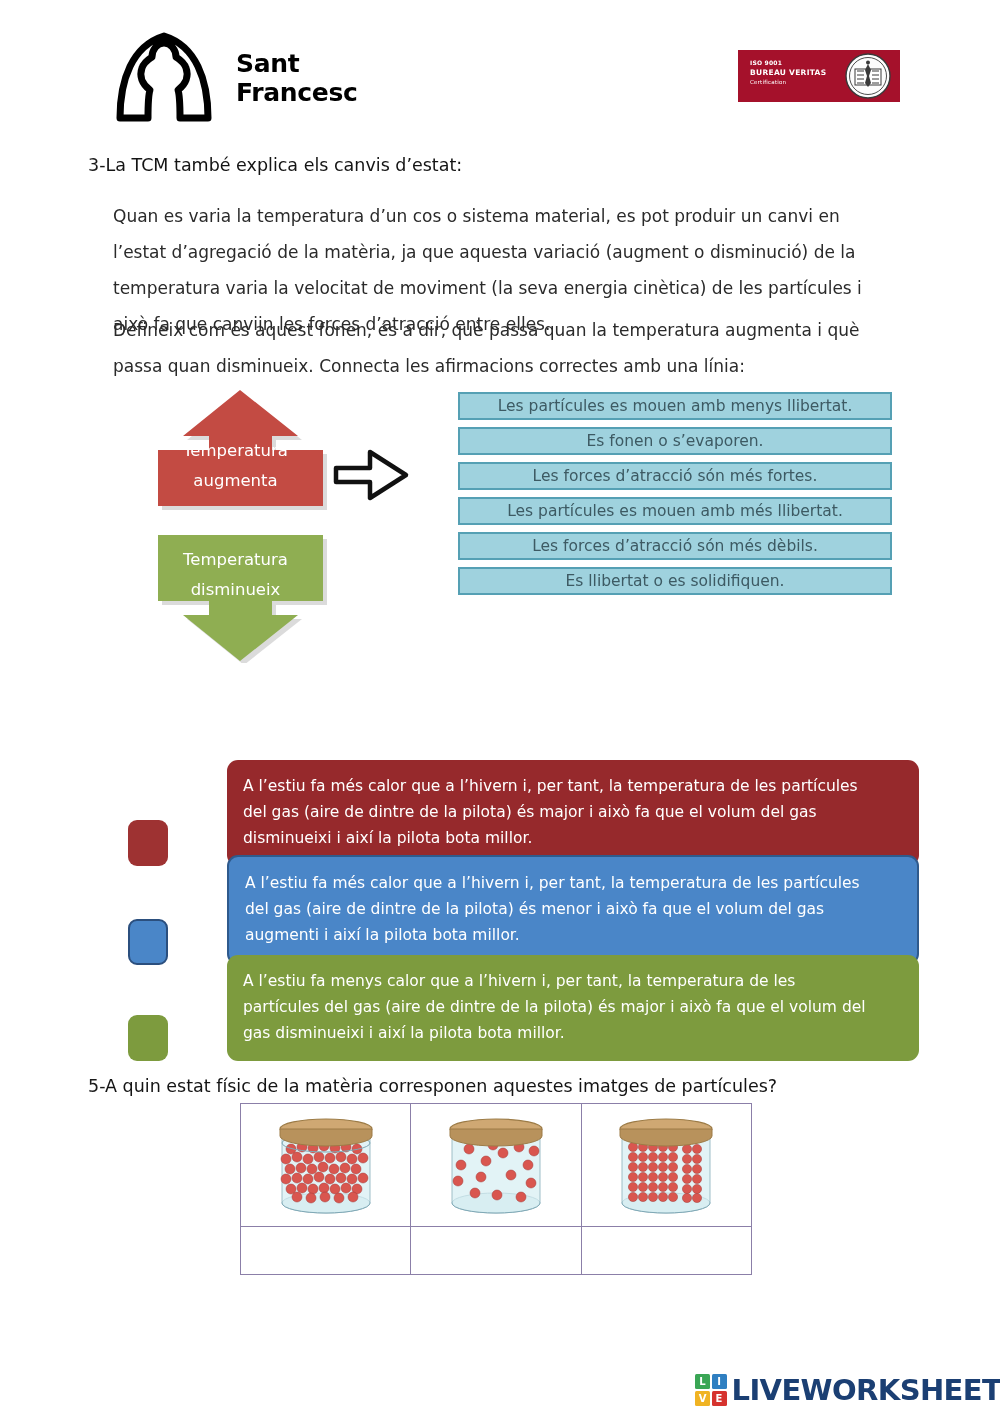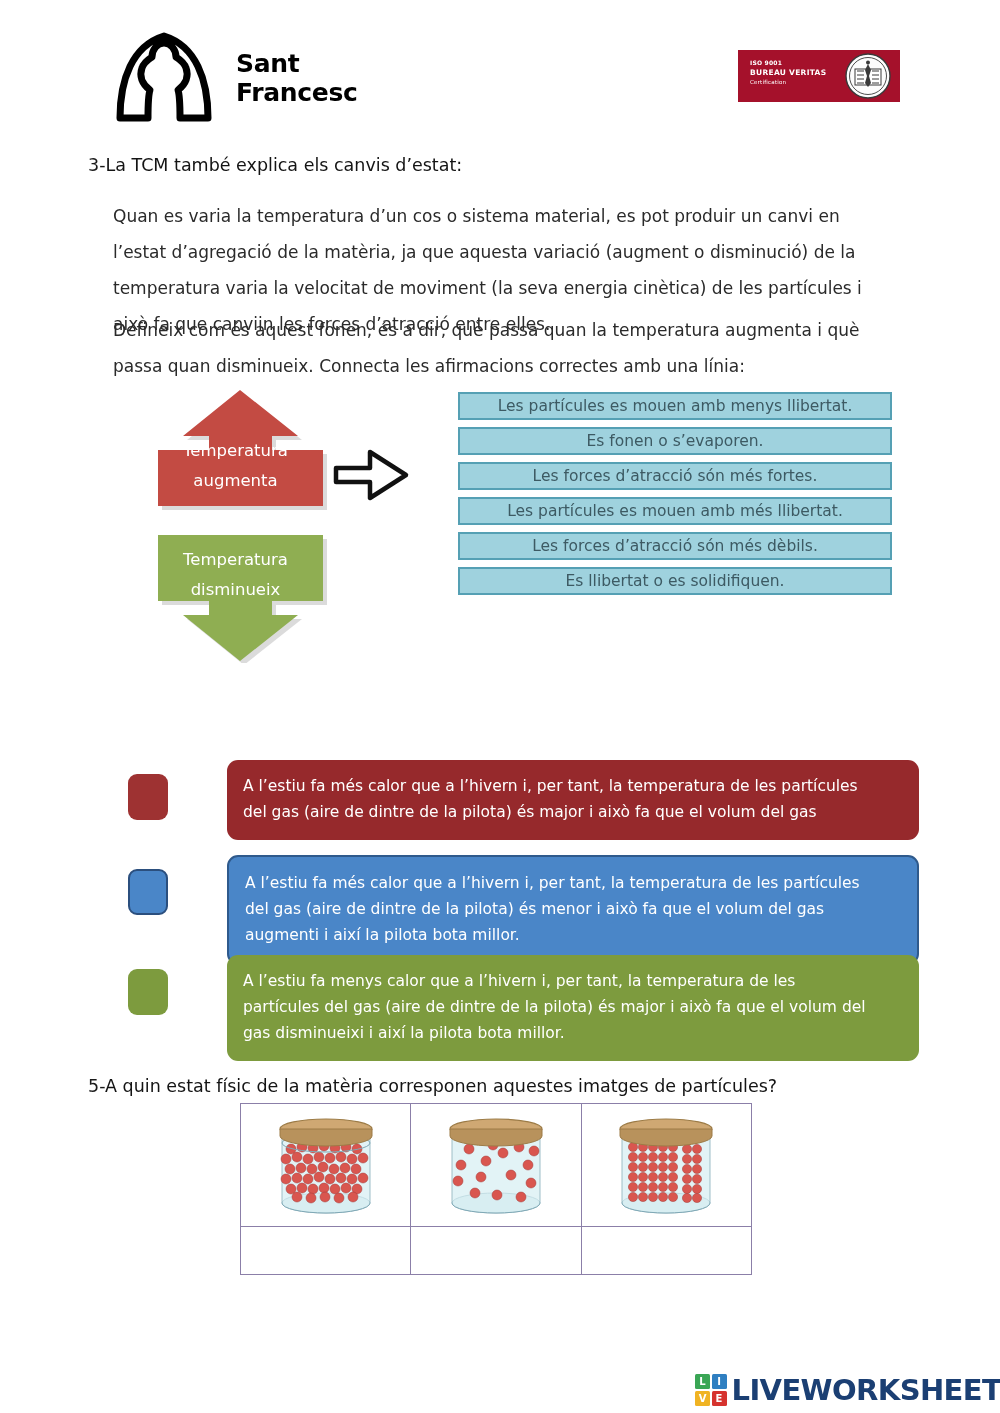--- a/index.html
+++ b/index.html
@@ -43,21 +43,21 @@
   
   .statements { position: absolute; left: 458px; top: 392px; width: 434px; }
   .stbox {
     height: 28px; margin-bottom: 7px;
     background: #9fd2de; border: 2px solid #55a0b4;
     display: flex; align-items: center; justify-content: center;
     color: #3d5a63; font-size: 15.5px; text-align: center;
   }
 
   
-  .opt-row { position: absolute; left: 128px; display: flex; align-items: flex-start; gap: 0; }
+  .opt-row { position: absolute; left: 128px; display: flex; align-items: flex-end; gap: 0; }
   .opt-swatch { width: 40px; height: 46px; border-radius: 9px; flex: none; margin-top: 14px; }
   .opt-body {
     margin-left: 59px; width: 692px; border-radius: 11px;
     padding: 13px 16px 15px 16px; color: #ffffff; font-size: 15.5px; line-height: 26px;
   }
   .opt-red .opt-swatch { background: #9e3232; }
   .opt-red .opt-body { background: #96292c; }
   .opt-blue .opt-swatch { background: #4a86c8; border: 2px solid #2b4f7e; }
   .opt-blue .opt-body { background: #4a86c8; border: 2px solid #2f5party; border: 2px solid #2f5a8c; }
   .opt-green .opt-swatch { background: #7d9b3e; }
@@ -172,20 +172,21 @@
     <div class="stbox">Les forces d’atracció són més dèbils.</div>
     <div class="stbox">Es llibertat o es solidifiquen.</div>
   </div>
 
 
   <div class="opt-row opt-red" style="top:760px;">
     <div class="opt-swatch"></div>
     <div class="opt-body">
       <div>A l’estiu fa més calor que a l’hivern i, per tant, la temperatura de les partícules</div>
       <div>del gas (aire de dintre de la pilota) és major i això fa que el volum del gas</div>
+      <div>disminueixi i així la pilota bota millor.</div>
     </div>
   </div>
 
   <div class="opt-row opt-blue" style="top:855px;">
     <div class="opt-swatch"></div>
     <div class="opt-body">
       <div>A l’estiu fa més calor que a l’hivern i, per tant, la temperatura de les partícules</div>
       <div>del gas (aire de dintre de la pilota) és menor i això fa que el volum del gas</div>
       <div>augmenti i així la pilota bota millor.</div>
     </div>

